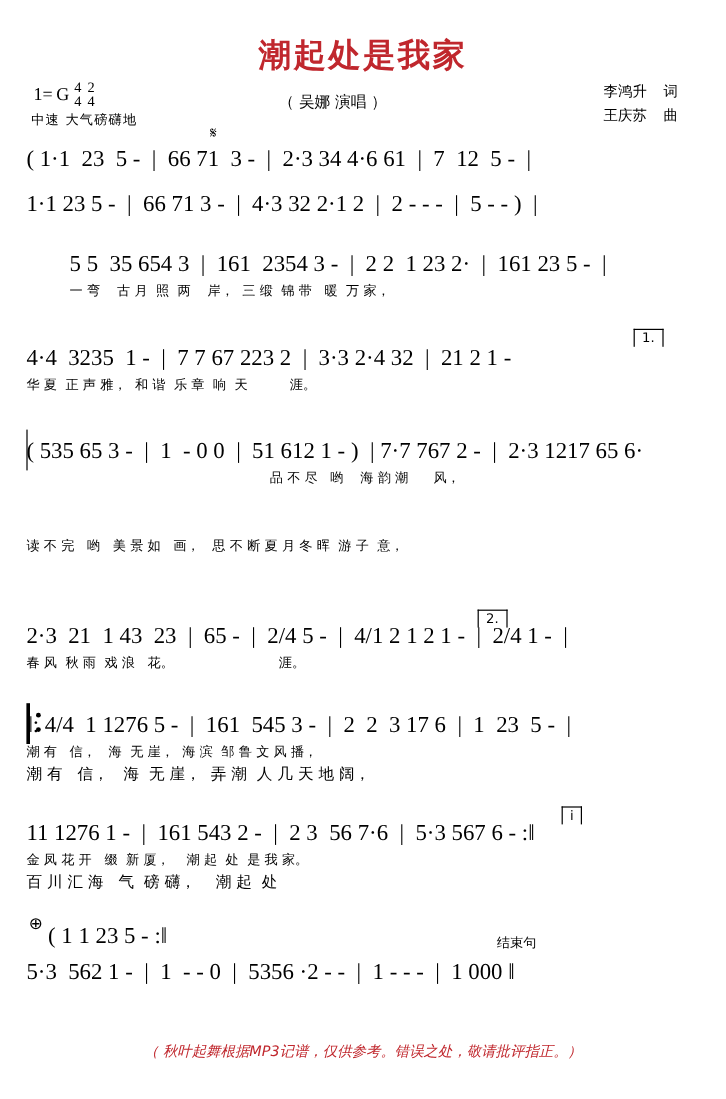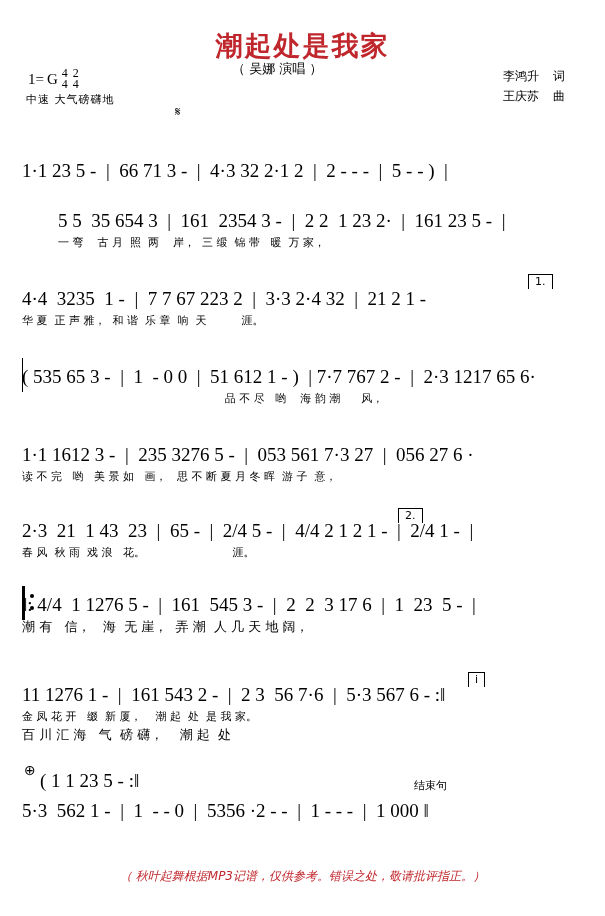--- a/index.html
+++ b/index.html
@@ -33,21 +33,21 @@
   }
   .frac{display:inline-flex;flex-direction:column;align-items:center;line-height:0.95;font-size:12px;margin:0 1px;}
   .frac span{display:block;}
   .frac .num{border-bottom:0px;}
   .tempo{
     position:absolute;left:26px;top:92px;
     font-family:"DejaVu Sans",sans-serif;
     font-size:11px;letter-spacing:1px;
   }
   .singer{
-    position:absolute;left:232px;top:60px;
+    position:absolute;left:232px;top:76px;
     font-family:"DejaVu Sans",sans-serif;
     font-size:13px;
   }
   .credits{
     position:absolute;right:40px;top:66px;
     font-family:"DejaVu Sans",sans-serif;
     font-size:12px;line-height:20px;
     text-align:right;
   }
   .credits div span.role{margin-left:14px;}
@@ -131,20 +131,23 @@
     <div>
       <span>李鸿升</span><span class="role">词</span>
     </div>
     <div>
       <span>王庆苏</span><span class="role">曲</span>
     </div>
   </div>
 
   <div class="mark" style="left:175px;top:104px;">𝄋</div>
 
+  <div class="row" style="top:122px;">
+    <div class="notes">( 1·1  23  5 -  |  66 71  3 -  |  2·3 34 4·6 61  |  7  12  5 -  |</div>
+  </div>
 
   <div class="row" style="top:160px;">
     <div class="notes">1·1 23 5 -  |  66 71 3 -  |  4·3 32 2·1 2  |  2 - - -  |  5 - - )  |</div>
   </div>
 
   <div class="row" style="top:210px;margin-left:36px;">
     <div class="notes">5 5  35 654 3  |  161  2354 3 -  |  2 2  1 23 2·  |  161 23 5 -  |</div>
     <div class="lyric">一 弯    古 月  照  两    岸，  三 缎  锦 带   暖  万 家，</div>
   </div>
 
@@ -154,32 +157,32 @@
   </div>
   <div class="boxlabel" style="left:528px;top:274px;">1.</div>
 
   <div class="row" style="top:366px;">
     <div class="notes">( 535 65 3 -  |  1  - 0 0  |  51 612 1 - )  | 7·7 767 2 -  |  2·3 1217 65 6·</div>
     <div class="lyric">                                                          品 不 尽   哟    海 韵 潮      风，</div>
   </div>
   <div class="thinbar" style="left:22px;top:358px;height:34px;"></div>
 
   <div class="row" style="top:444px;">
-    <div class="notes">1·1 1612 3 -  |  235 3276 5 -  |  053 561 7·3 27  |  056 27 6 ·</div>
     <div class="lyric">读 不 完   哟   美 景 如   画，   思 不 断 夏 月 冬 晖  游 子  意，</div>
   </div>
 
   <div class="row" style="top:520px;">
-    <div class="notes">2·3  21  1 43  23  |  65 -  |  2/4 5 -  |  4/4 2 1 2 1 -  |  2/4 1 -  |</div>
+    <div class="notes">2·3  21  1 43  23  |  65 -  |  2/4 5 -  |  4/1 2 1 2 1 -  |  2/4 1 -  |</div>
     <div class="lyric">春 风  秋 雨  戏 浪   花。                         涯。</div>
   </div>
   <div class="boxlabel" style="left:398px;top:508px;">2.</div>
 
   <div class="row" style="top:594px;">
     <div class="notes">‖: 4/4  1 1276 5 -  |  161  545 3 -  |  2  2  3 17 6  |  1  23  5 -  |</div>
+    <div class="lyric">潮 有   信，   海  无 崖，  海 滨  邹 鲁 文 风 播，</div>
     <div class="lyric2">潮 有   信，   海  无 崖，  弄 潮  人 几 天 地 阔，</div>
   </div>
   <div class="thickbar" style="left:22px;top:586px;height:34px;"></div>
   <div class="repeat-dot" style="left:30px;top:594px;"></div>
   <div class="repeat-dot" style="left:30px;top:606px;"></div>
 
   <div class="row" style="top:684px;">
     <div class="notes">11 1276 1 -  |  161 543 2 -  |  2 3  56 7·6  |  5·3 567 6 - :‖</div>
     <div class="lyric">金 凤 花 开   缀  新 厦，    潮 起  处  是 我 家。</div>
     <div class="lyric2">百 川 汇 海   气  磅 礴，    潮 起  处</div>

